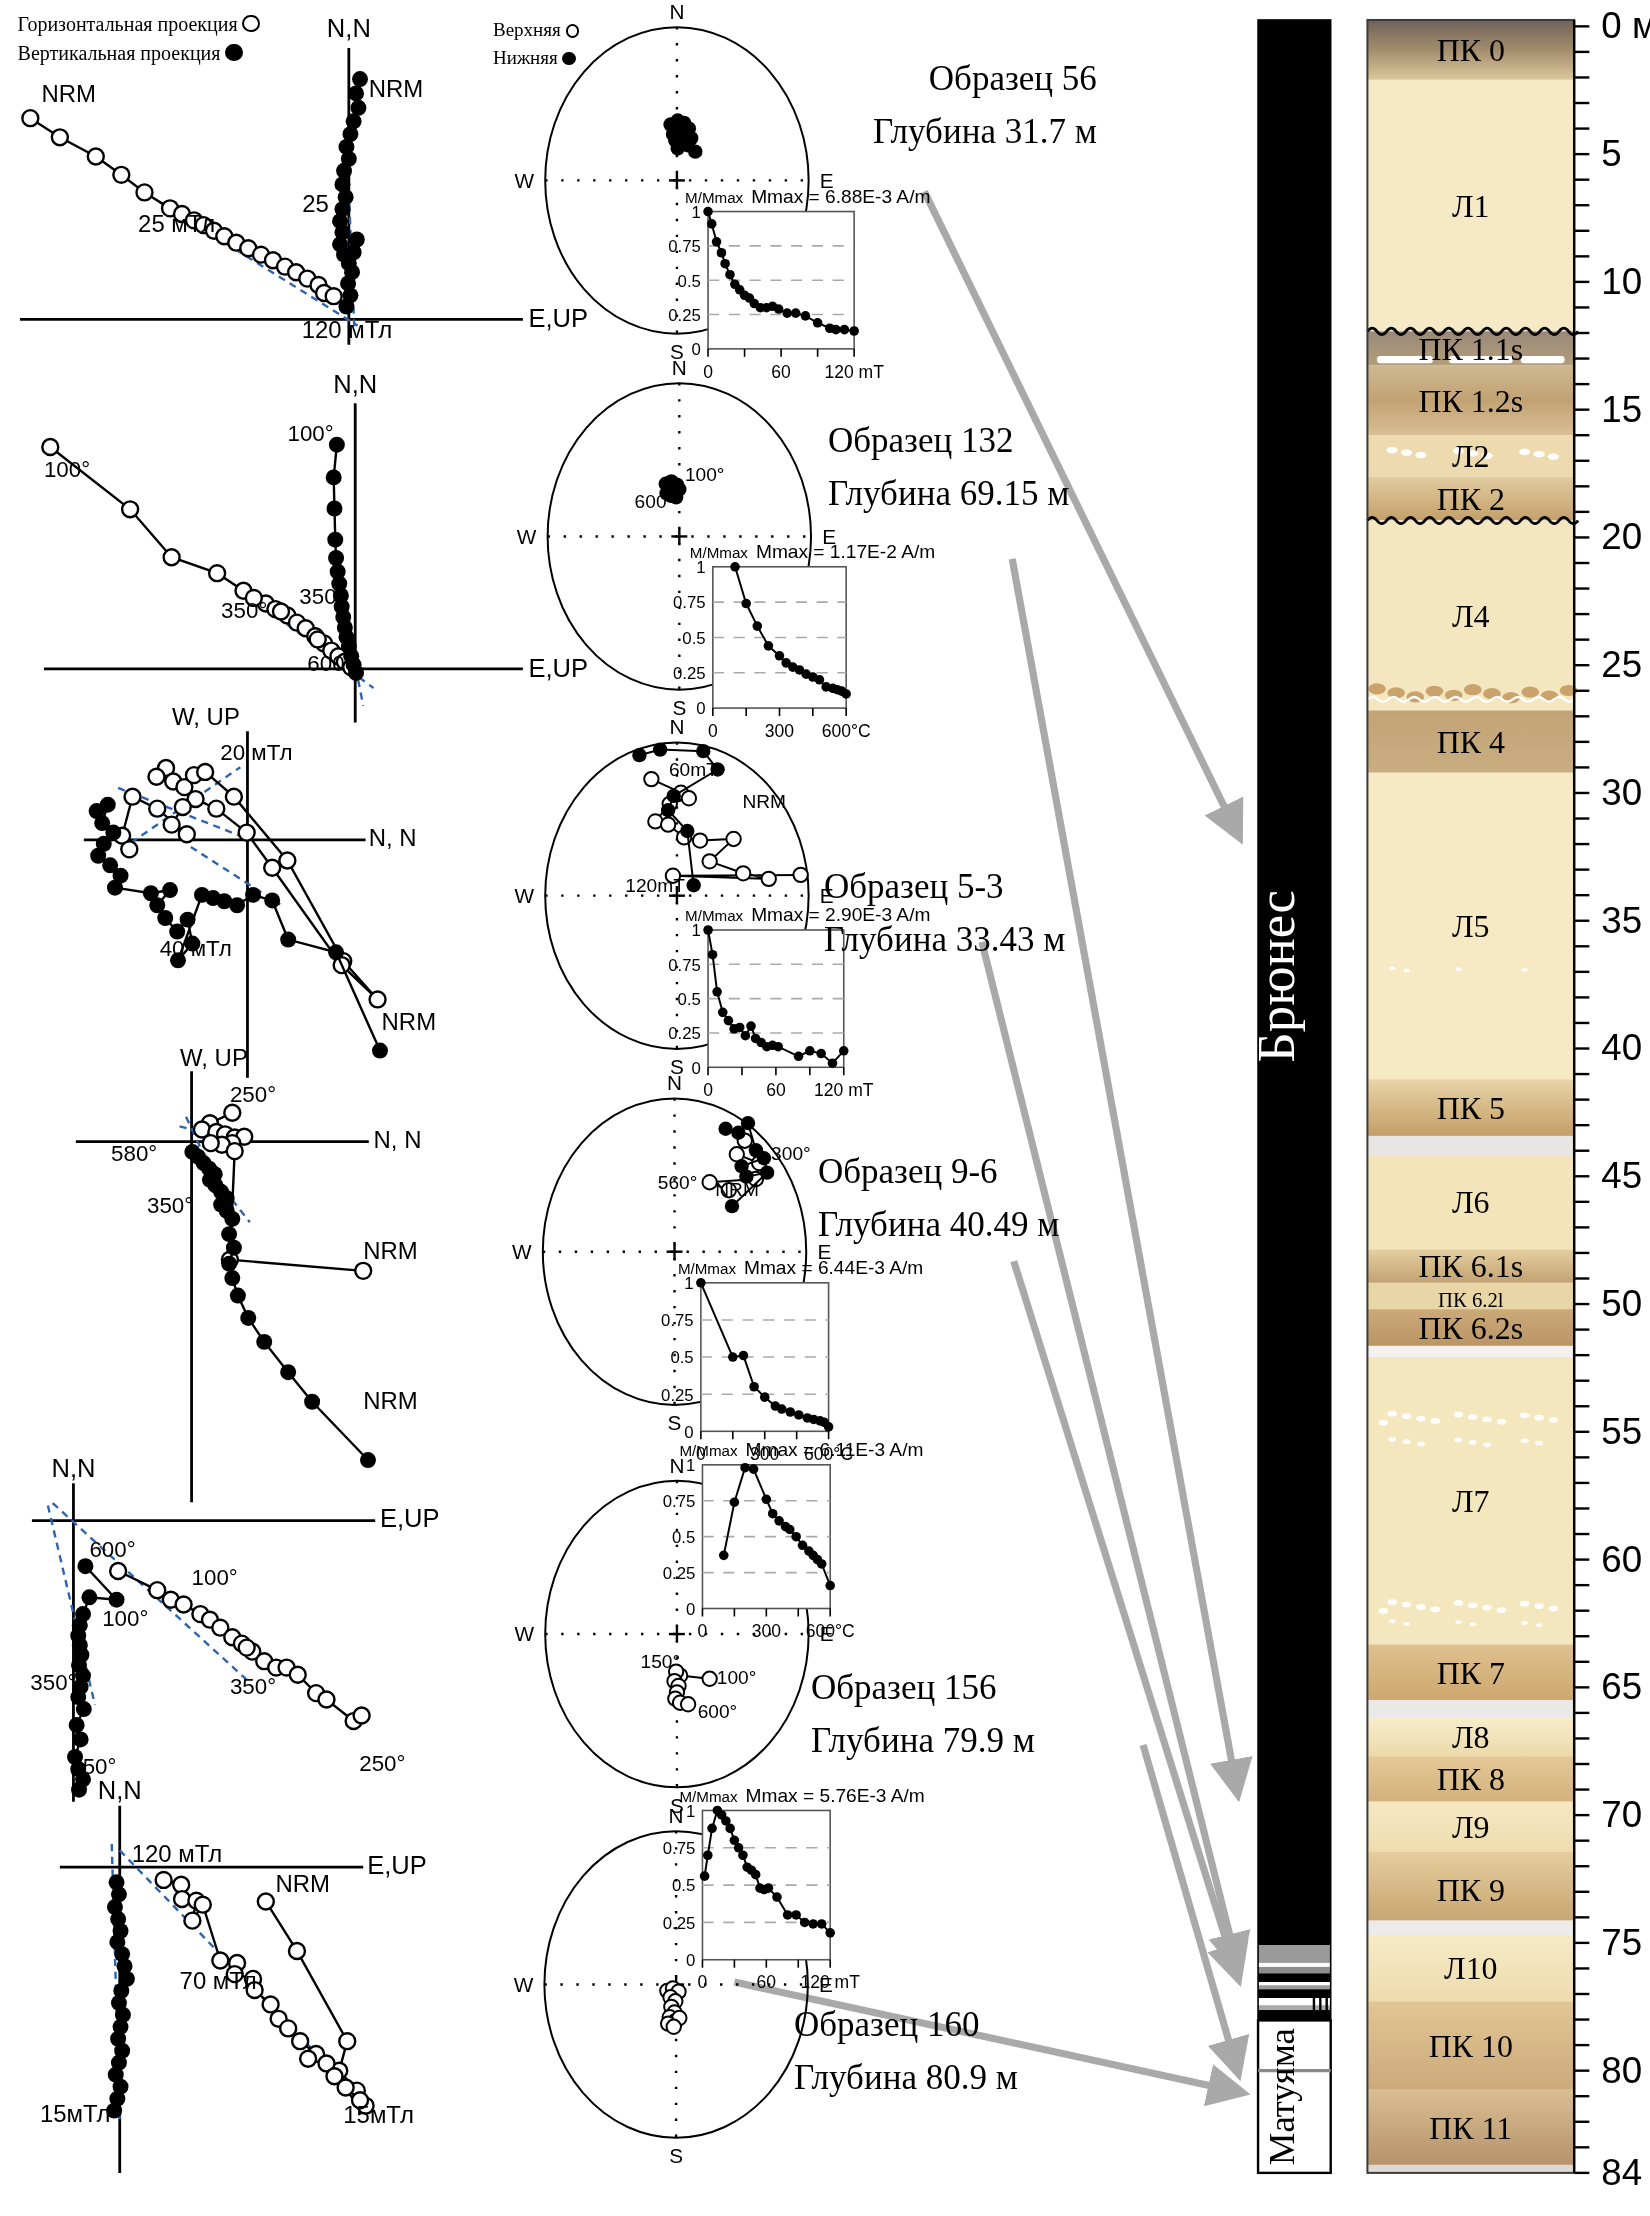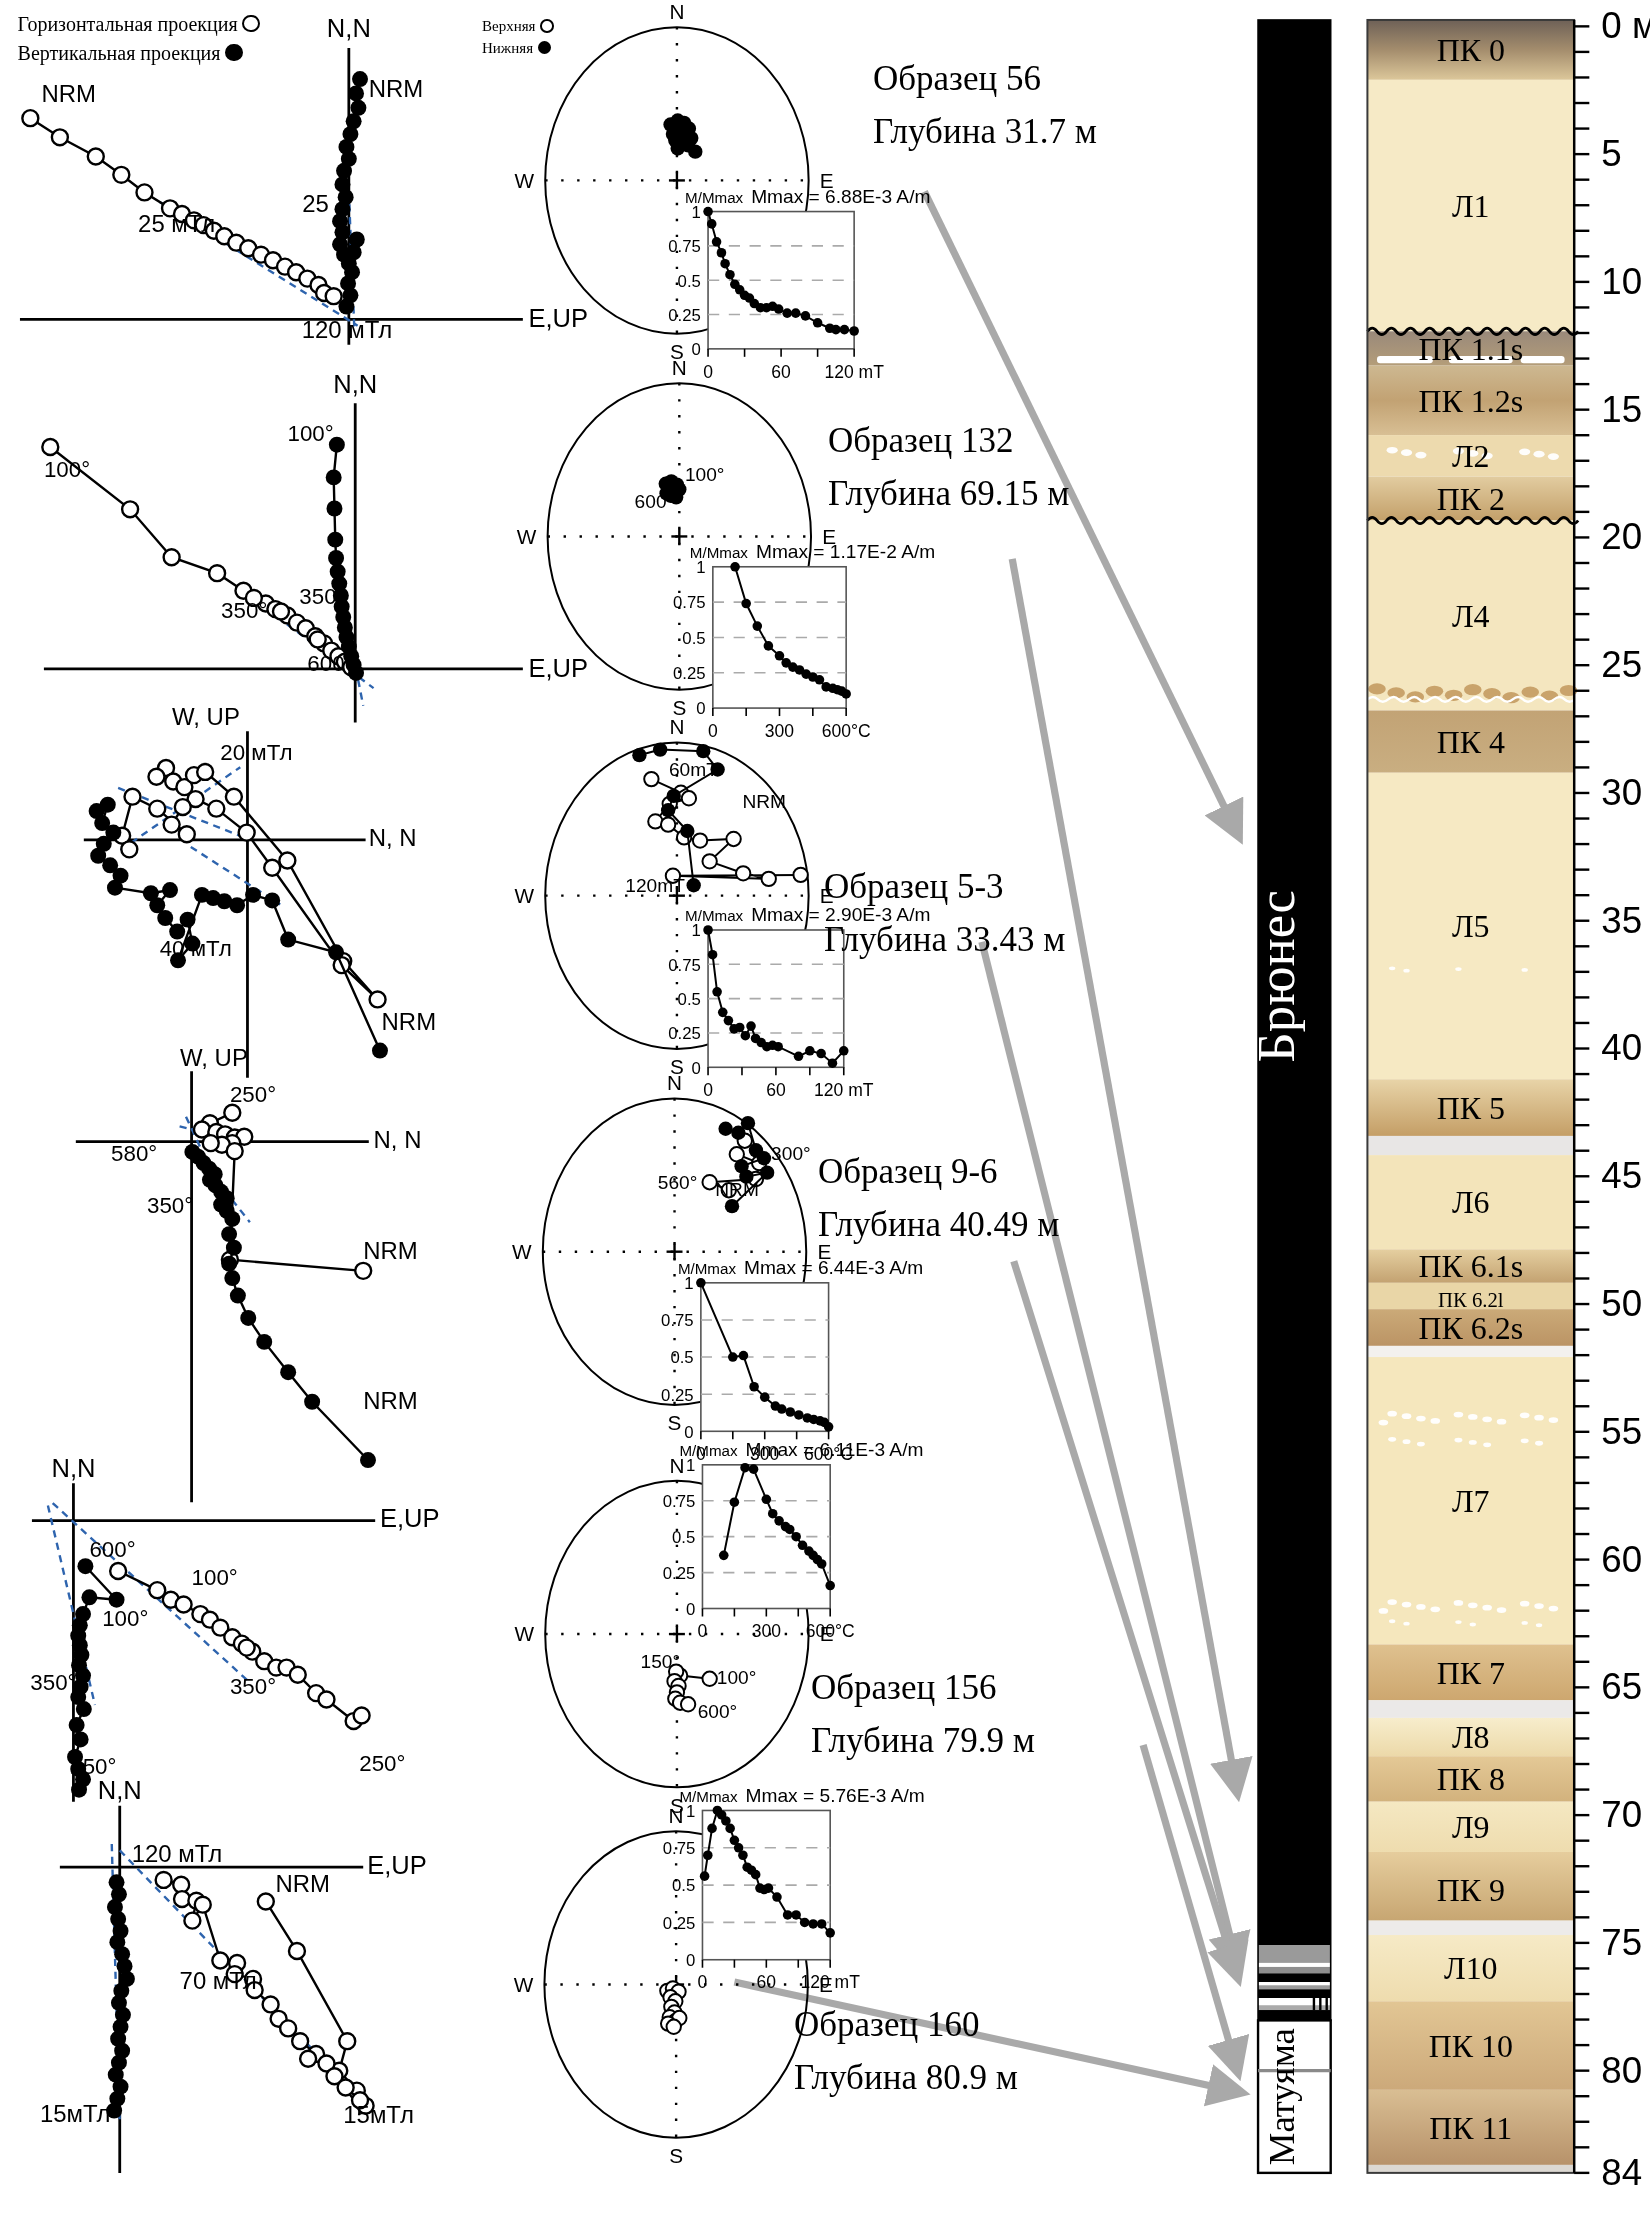--- a/index.html
+++ b/index.html
@@ -6,23 +6,23 @@
   #canvas{position:relative;width:1650px;height:2216px;background:#fff;overflow:hidden;
           font-family:"Liberation Serif","DejaVu Serif",serif;}
   #fig{position:absolute;left:0;top:0;}
   .legend{position:absolute;font-size:20px;color:#000;line-height:1.45;}
   .legend .row{white-space:nowrap;}
   .oc,.fc{display:inline-block;width:13.6px;height:13.6px;border-radius:50%;border:2px solid #000;
           vertical-align:-1.6px;margin-left:4.8px;}
   .fc{background:#000;}
   .oc.sm,.fc.sm{width:9.6px;height:9.6px;}
   #legend-proj{left:17.6px;top:9.6px;}
-  #legend-hemi{left:482px;top:16px;font-size:15px;}
+  #legend-hemi{left:493px;top:16px;font-size:19px;}
   .sample-label{position:absolute;font-size:35px;line-height:1.5;color:#000;}
-  .s0{left:873px;top:53px;}
+  .s0{left:873px;top:53px;text-align:right;}
   .s1{left:828px;top:415px;}
   .s2{left:824px;top:845px;margin-top:16px;}
   .s3{left:818px;top:1146px;}
   .s4{left:811px;top:1662px;}
   .s5{left:794px;top:1999px;}
 </style>
 </head>
 <body>
 <div id="canvas">
 

